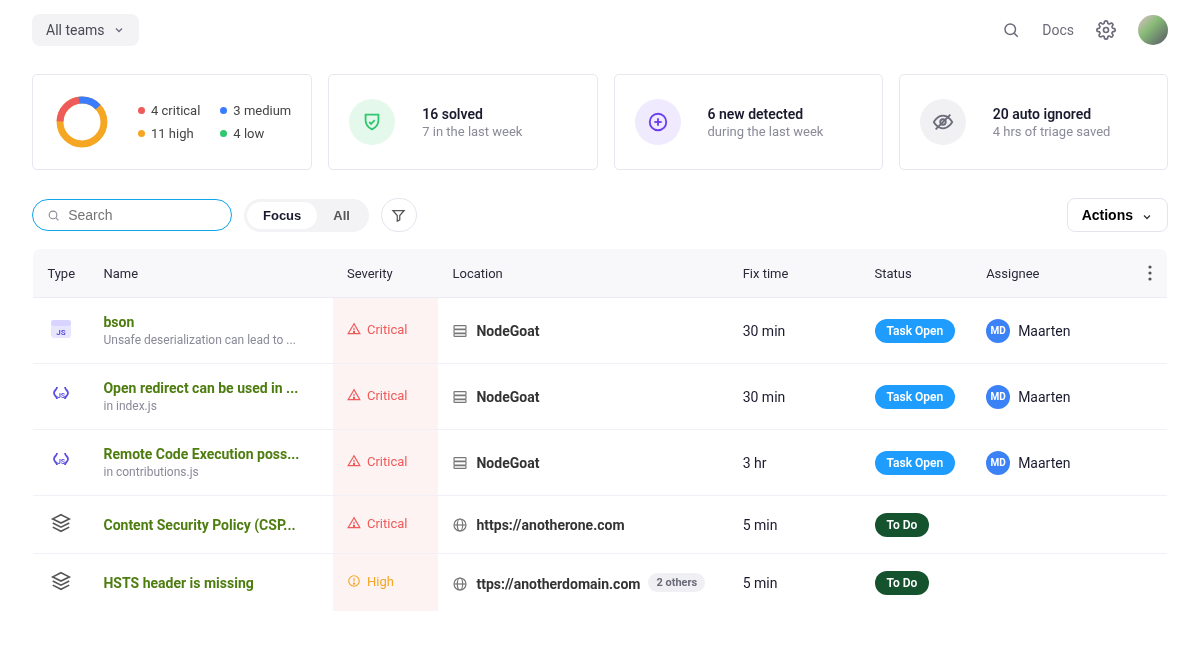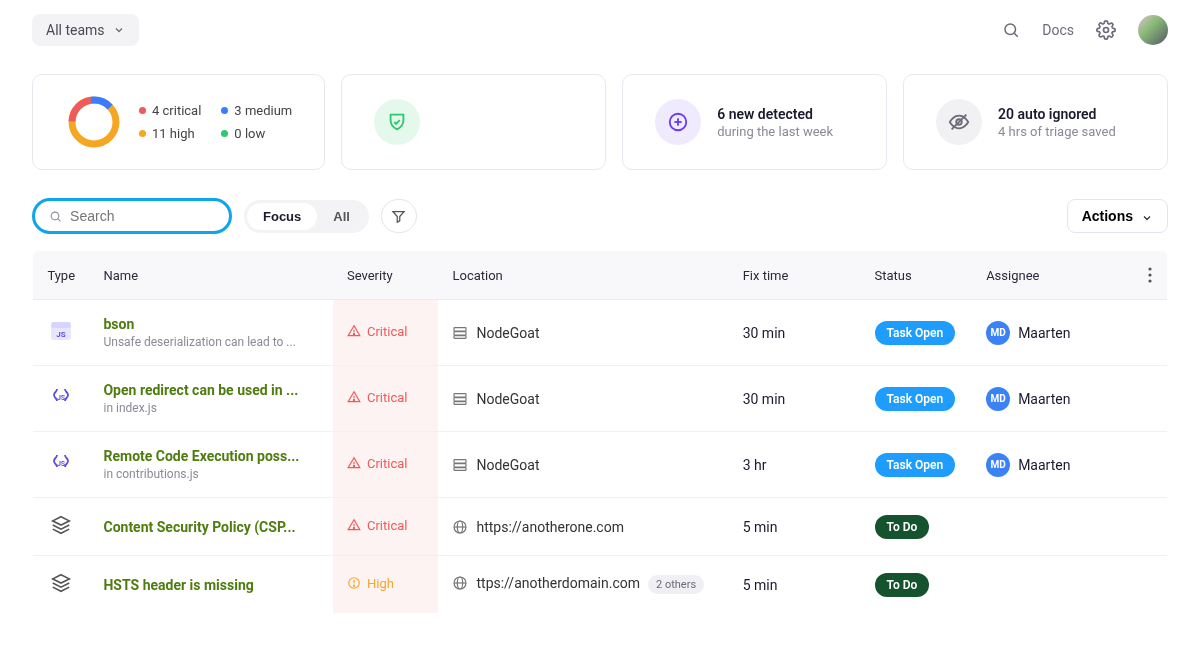--- a/index.html
+++ b/index.html
@@ -4,31 +4,31 @@
 <style>
 * { box-sizing: border-box; margin: 0; padding: 0; }
 body { font-family: -apple-system, BlinkMacSystemFont, "Segoe UI", Roboto, sans-serif; background: #fff; color: #1a1a2e; width: 1200px; }
 .topbar { display: flex; align-items: center; justify-content: space-between; padding: 14px 32px 0 32px; }
 .team-select { display: inline-flex; align-items: center; gap: 8px; background: #f3f3f6; border-radius: 8px; padding: 8px 14px; font-size: 14px; color: #4a4a55; cursor: pointer; }
 .topbar-right { display: flex; align-items: center; gap: 22px; }
 .icon-btn { background: none; border: none; cursor: pointer; color: #6b6b7a; display: inline-flex; }
 .docs-link { color: #6b6b7a; font-size: 14px; text-decoration: none; }
 .avatar-img { width: 30px; height: 30px; border-radius: 50%; background: linear-gradient(135deg,#c8a8 0%,#8b7 40%, #556 100%); }
 .stats-row { display: flex; gap: 16px; padding: 28px 32px 0 32px; }
-.card { border: 1px solid #e7e7ef; border-radius: 10px; padding: 18px 32px; flex: 1; display: flex; align-items: center; gap: 16px; }
+.card { border: 1px solid #e7e7ef; border-radius: 5px; padding: 18px 20px; flex: 1; display: flex; align-items: center; gap: 27px; }
 .donut-wrap { width: 58px; height: 58px; }
 .legend { display: grid; grid-template-columns: auto auto; gap: 8px 20px; font-size: 13px; color: #444; }
 .legend-item { display: flex; align-items: center; gap: 6px; white-space: nowrap; }
 .dot { width: 7px; height: 7px; border-radius: 50%; display: inline-block; }
 .stat-icon { width: 46px; height: 46px; border-radius: 50%; display: flex; align-items: center; justify-content: center; }
 .stat-text .title { font-size: 14px; font-weight: 600; color: #1a1a2e; }
 .stat-text .sub { font-size: 13px; color: #8a8a99; margin-top: 2px; }
 .controls { display: flex; align-items: center; justify-content: space-between; padding: 28px 32px 16px 32px; }
 .controls-left { display: flex; align-items: center; gap: 12px; }
-.search-box { display: flex; align-items: center; gap: 8px; border: 3px solid #0ea5e9; border-radius: 20px; padding: 7px 14px; width: 200px; }
+.search-box { display: flex; align-items: center; gap: 8px; border: 1px solid #0ea5e9; border-radius: 20px; padding: 7px 14px; width: 200px; }
 .search-box input { border: none; outline: none; font-size: 14px; color: #666; width: 100%; background: transparent; }
 .seg { display: flex; background: #f3f3f6; border-radius: 20px; padding: 3px; }
 .seg button { border: none; border-radius: 18px; padding: 6px 16px; font-size: 13px; font-weight: 600; cursor: pointer; background: transparent; color: #555; }
 .seg button.active { background: #fff; color: #1a1a2e; }
 .pill-btn { display: inline-flex; align-items: center; gap: 8px; border: 1px solid #e4e4ee; border-radius: 20px; padding: 7px 16px; font-size: 13px; background: #fff; cursor: pointer; color: #333; }
 .filter-btn { border: 1px solid #e4e4ee; border-radius: 20px; width: 36px; height: 34px; display: flex; align-items: center; justify-content: center; cursor: pointer; background: #fff; }
 .actions-btn { display: inline-flex; align-items: flex-end; gap: 8px; border: 1px solid #e4e4ee; border-radius: 8px; padding: 8px 14px; font-size: 14px; font-weight: 600; background: #fff; cursor: pointer; }
 .table-wrap { padding: 0 32px 20px 32px; }
 table { width: 100%; border-collapse: collapse; border: 1px solid #eceaf3; border-radius: 8px; overflow: hidden; }
 thead th { background: #f8f8fb; font-size: 13px; font-weight: 400; color: #2a2a3a; text-align: left; padding: 16px 14px; border-bottom: 1px solid #eceaf3; }
@@ -40,21 +40,21 @@
 .col-loc { width: 286px; }
 .col-fix { width: 130px; }
 .col-status { width: 110px; }
 .col-assignee { width: 160px; }
 .col-kebab { width: 30px; text-align: center; }
 .name-main { font-weight: 700; color: #4d7c0f; white-space: nowrap; overflow: hidden; text-overflow: ellipsis; max-width: 220px; display: block; }
 .name-sub { font-size: 12px; color: #8a8a99; margin-top: 3px; white-space: nowrap; overflow: hidden; text-overflow: ellipsis; max-width: 220px; display: block; }
 .sev-label { display: inline-flex; align-items: center; gap: 6px; font-size: 13px; }
 .sev-critical { color: #ef5a5a; }
 .sev-high { color: #f5a623; }
-.loc-cell { display: flex; align-items: flex-start; gap: 8px; color: #333; }
+.loc-cell { display: flex; align-items: flex-end; gap: 8px; color: #333; font-weight: bold; }
 .others-badge { background: #f0f0f4; color: #6a6a78; font-size: 11px; padding: 3px 8px; border-radius: 10px; }
 .status-pill { display: inline-block; font-size: 12px; font-weight: 600; padding: 5px 12px; border-radius: 14px; color: #fff; }
 .status-open { background: #1e9dff; }
 .status-todo { background: #14532d; }
 .assignee-cell { display: flex; align-items: center; gap: 8px; }
 .av { width: 24px; height: 24px; border-radius: 50%; background: #3b82f6; color: #fff; font-size: 10px; font-weight: 700; display: flex; align-items: center; justify-content: center; }
 svg { display: block; }
 .type-icon { display: inline-flex; }
 </style>
 </head>
@@ -102,31 +102,35 @@
       <div class="legend-item">
           <span class="dot" style="background:#3a7cff"></span>
           <span>3 medium</span>
         </div>
       <div class="legend-item">
           <span class="dot" style="background:#f5a623"></span>
           <span>11 high</span>
         </div>
       <div class="legend-item">
           <span class="dot" style="background:#2fc76f"></span>
-          <span>0 low</span>
+          <span>4 low</span>
         </div>
     </div>
   </div>
 
   <div class="card">
     <div class="stat-icon" style="background:#e5f8ec">
       <svg width="22" height="22" viewBox="0 0 24 24" fill="none" stroke="#2fc76f" stroke-width="2">
           <path d="M5 4h14v6c0 5-3 8-7 10-4-2-7-5-7-10V4z"></path>
           <polyline points="9 12 11 14 15 10"></polyline>
         </svg>
+    </div>
+    <div class="stat-text">
+      <div class="title">16 solved</div>
+      <div class="sub">7 in the last week</div>
     </div>
   </div>
 
   <div class="card">
     <div class="stat-icon" style="background:#efeafd">
       <svg width="22" height="22" viewBox="0 0 24 24" fill="none" stroke="#6a3cf0" stroke-width="2">
           <circle cx="12" cy="12" r="9"></circle>
           <line x1="12" y1="8" x2="12" y2="16"></line>
           <line x1="8" y1="12" x2="16" y2="12"></line>
         </svg>

